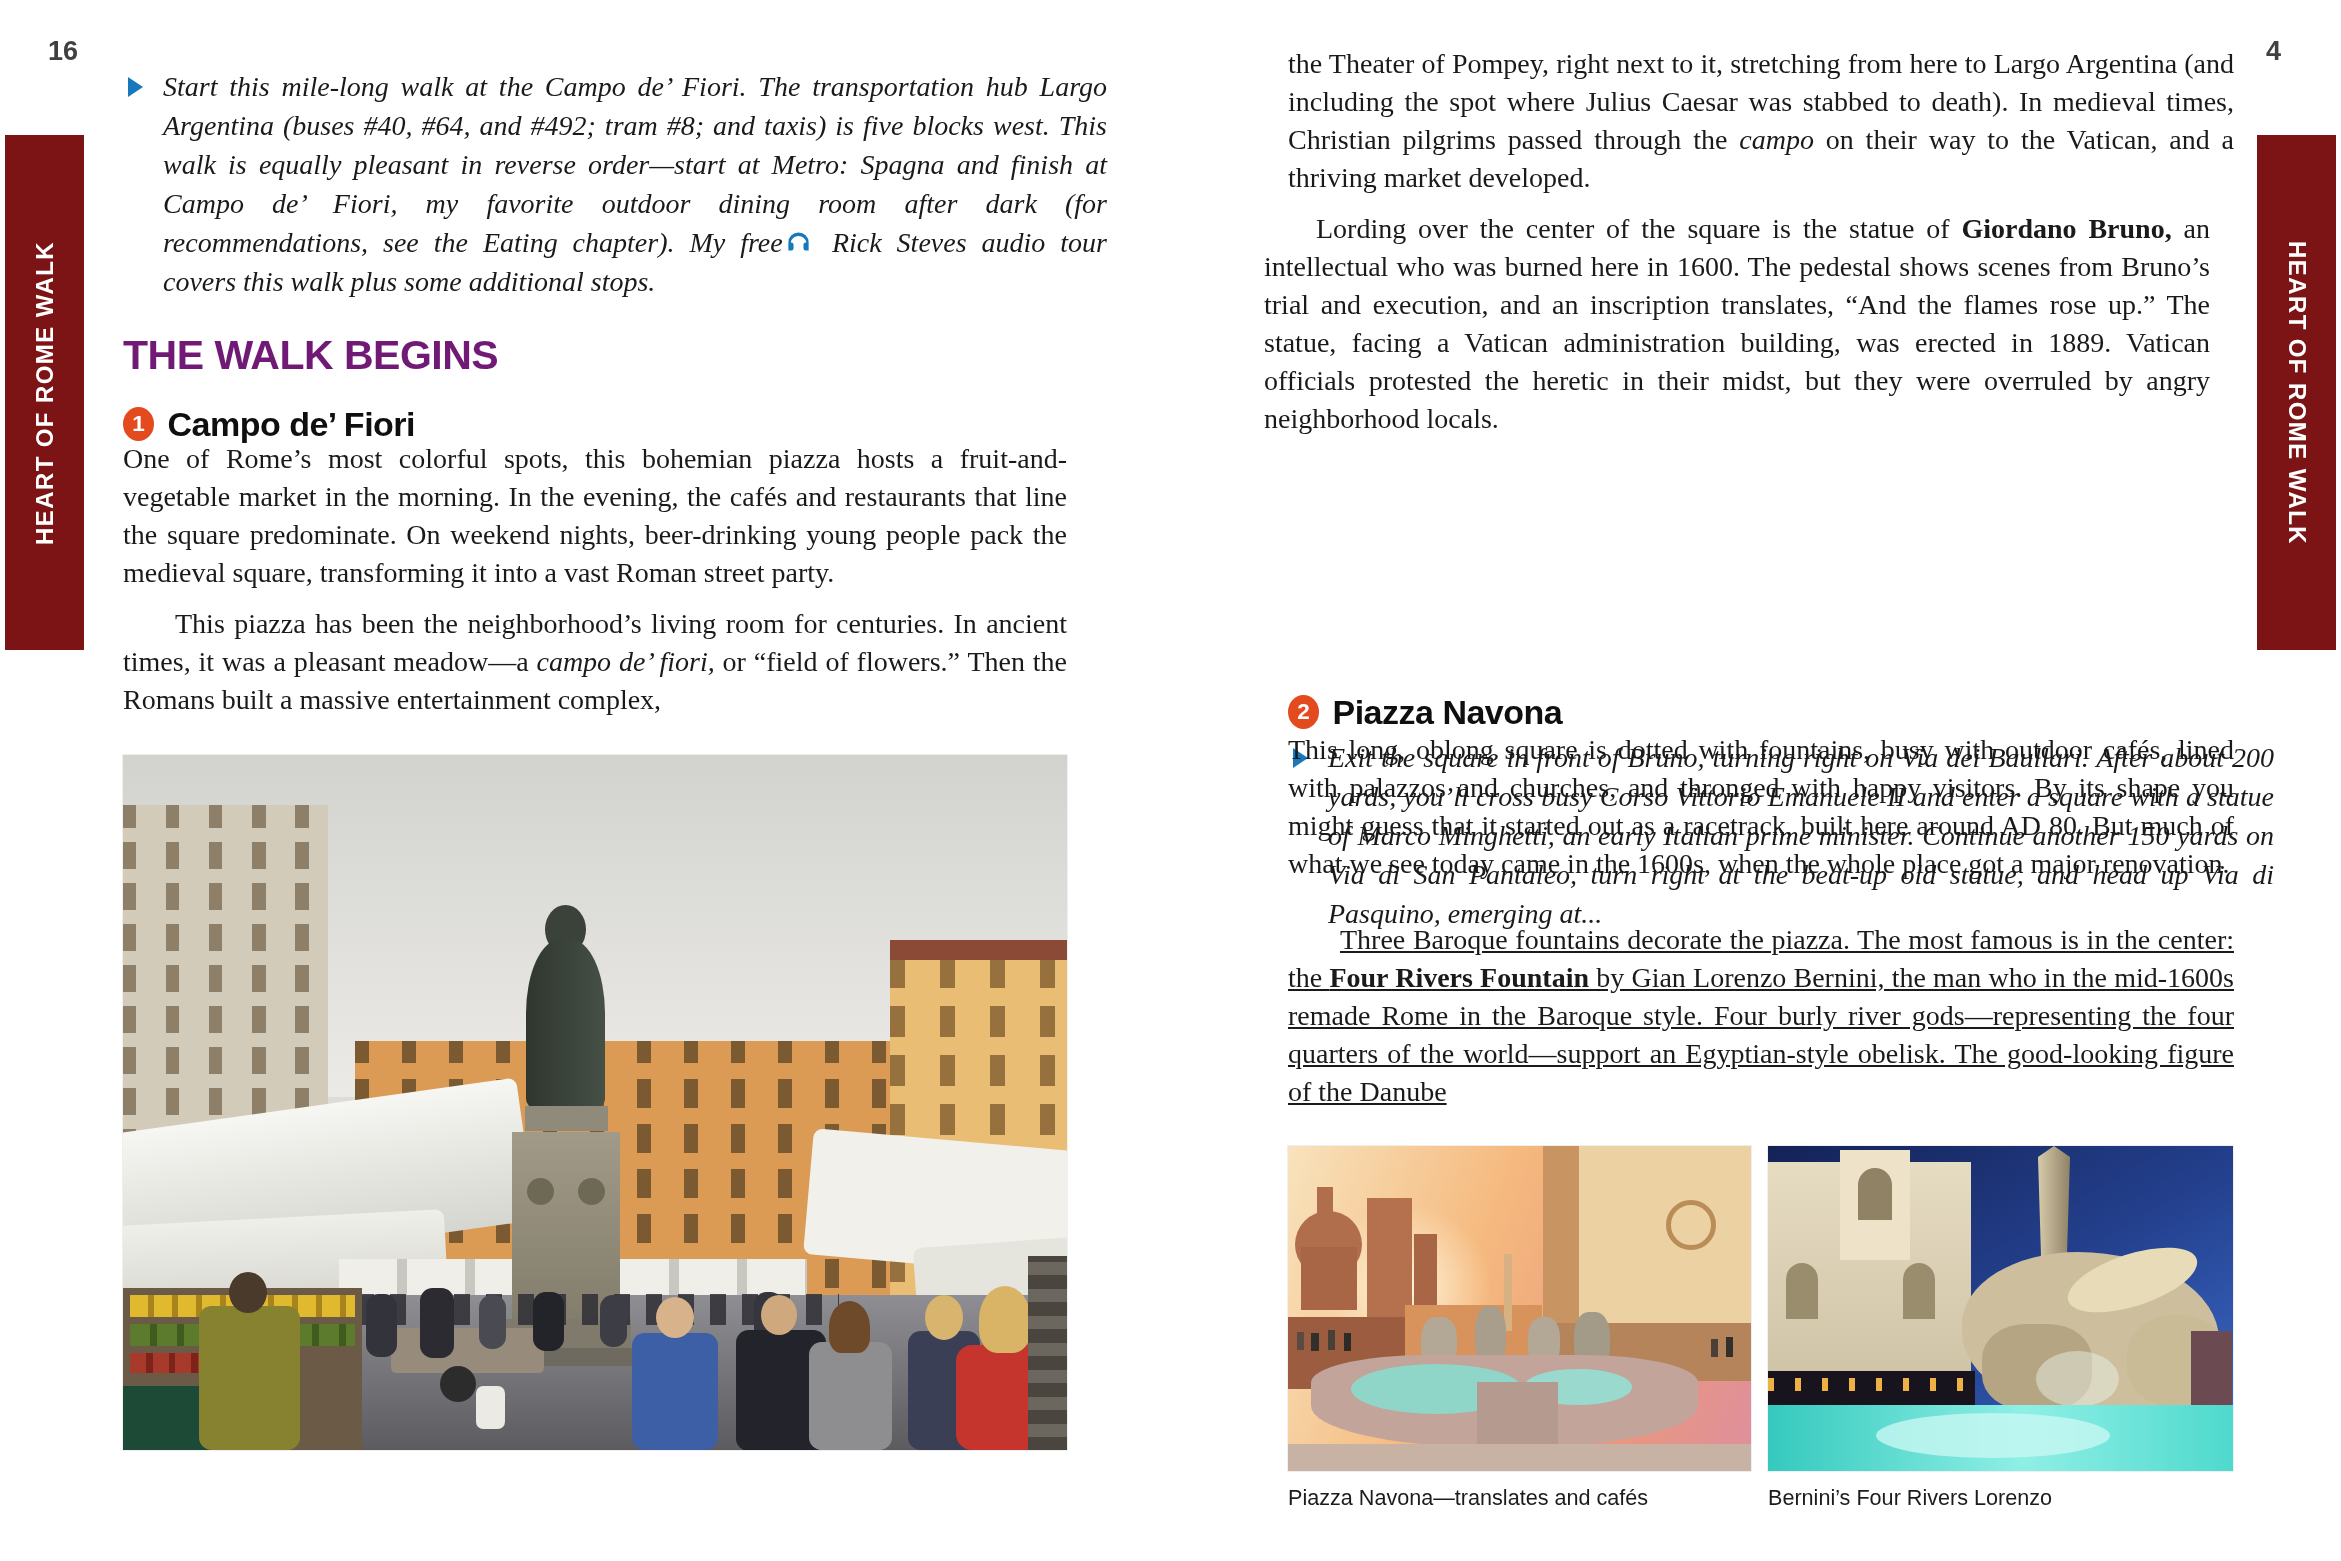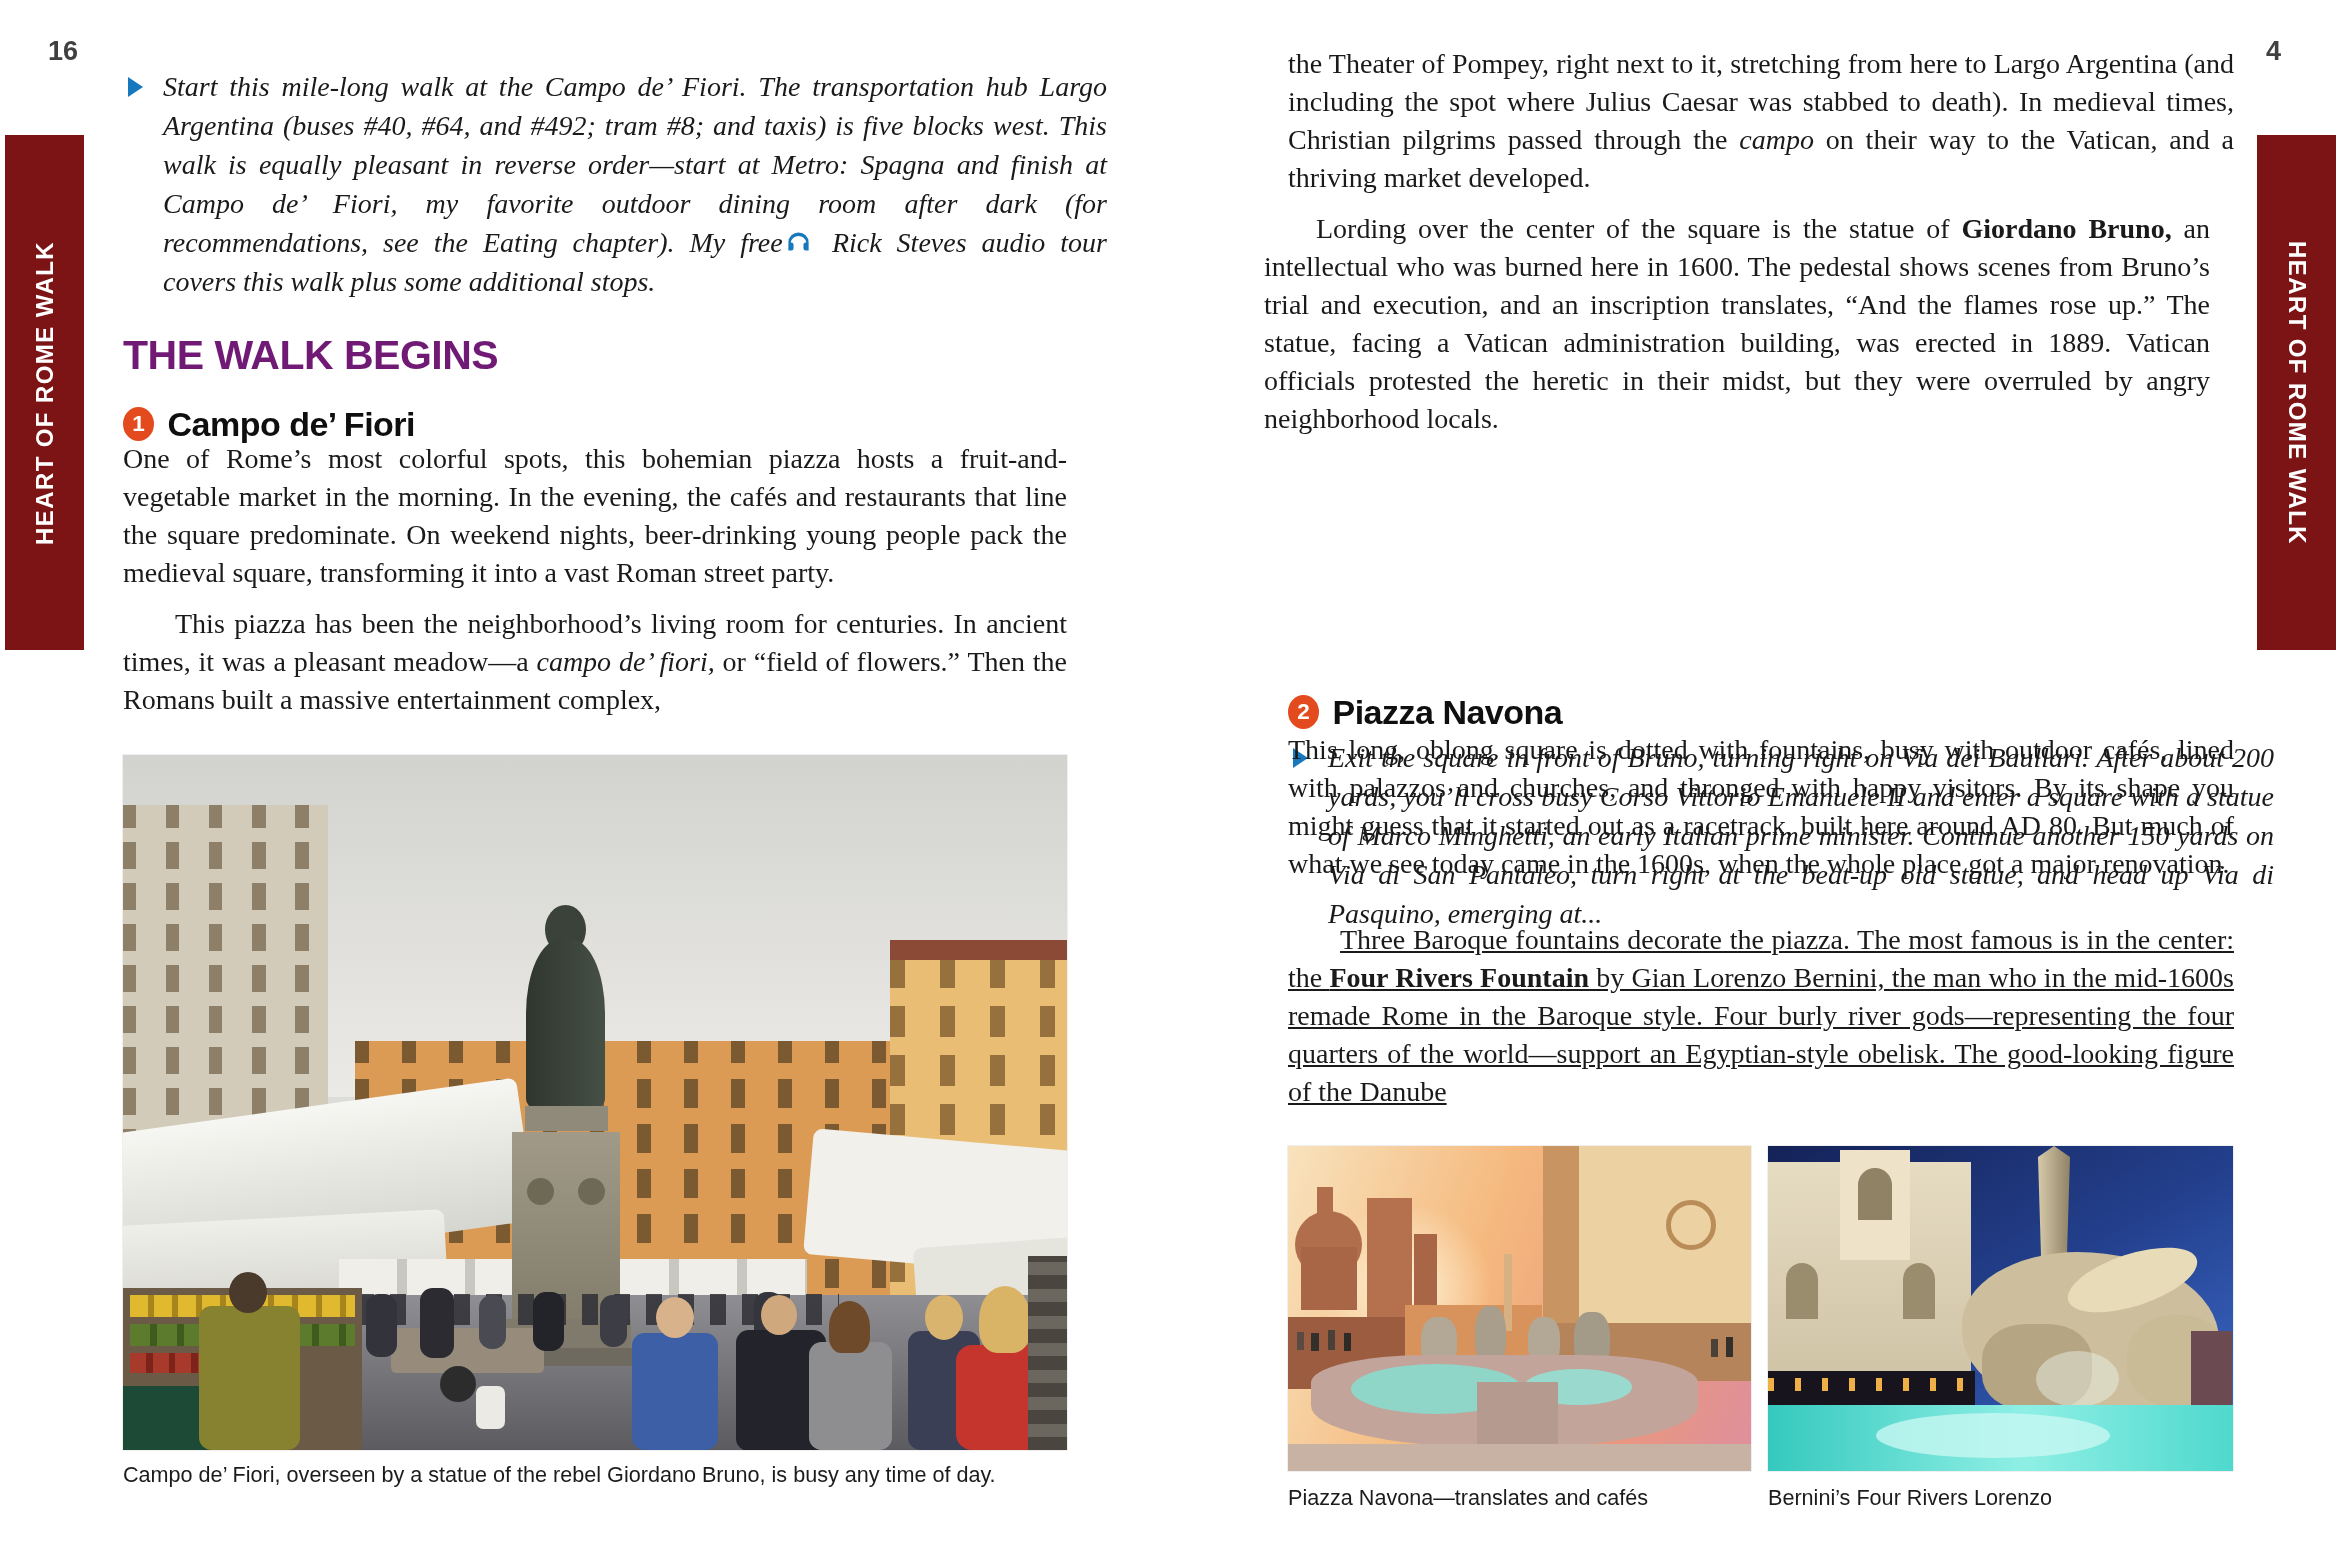--- a/index.html
+++ b/index.html
@@ -212,21 +212,20 @@
     <div class="c-blazerhead"></div>
     <div class="c-card fg"></div>
     <div class="c-cardhair"></div>
     <div class="c-jeans fg"></div>
     <div class="c-jeanshair"></div>
     <div class="c-red fg"></div>
     <div class="c-redhair"></div>
     <div class="c-stripe"></div>
   </div>
 
-  <div class="abs caption" style="left:123px;top:1461px;width:944px;">Campo de’ Fiori, overseen by a statue of the rebel Giordano Bruno, is busy any time of day.</div>
 
   <div class="abs pagenum" style="left:2266px;top:38px;">4</div>
 
   <div class="tab" style="left:2257px;top:135px;height:515px;">
     <span class="rot-r">HEART OF ROME WALK</span>
   </div>
 
   <p class="abs body-txt" style="left:1288px;top:45px;width:946px;margin:0;">
     <span>the Theater of Pompey, right next to it, stretching from here to Largo Argentina (and including the spot where Julius Caesar was stabbed to death). In medieval times, Christian pilgrims passed through the </span><em>campo</em><span> on their way to the Vatican, and a thriving market developed.</span>
   </p>

